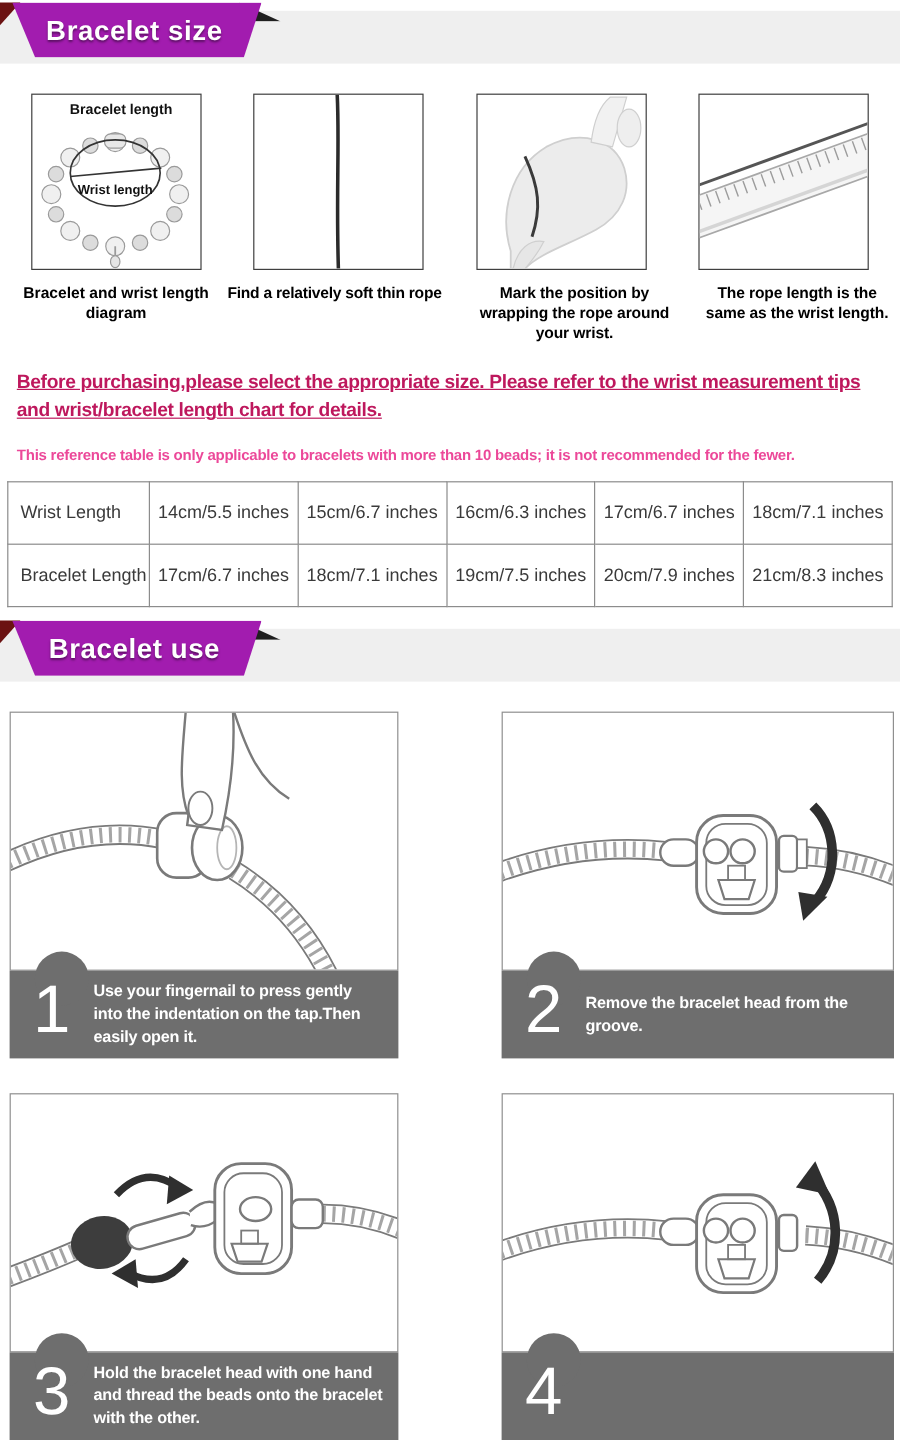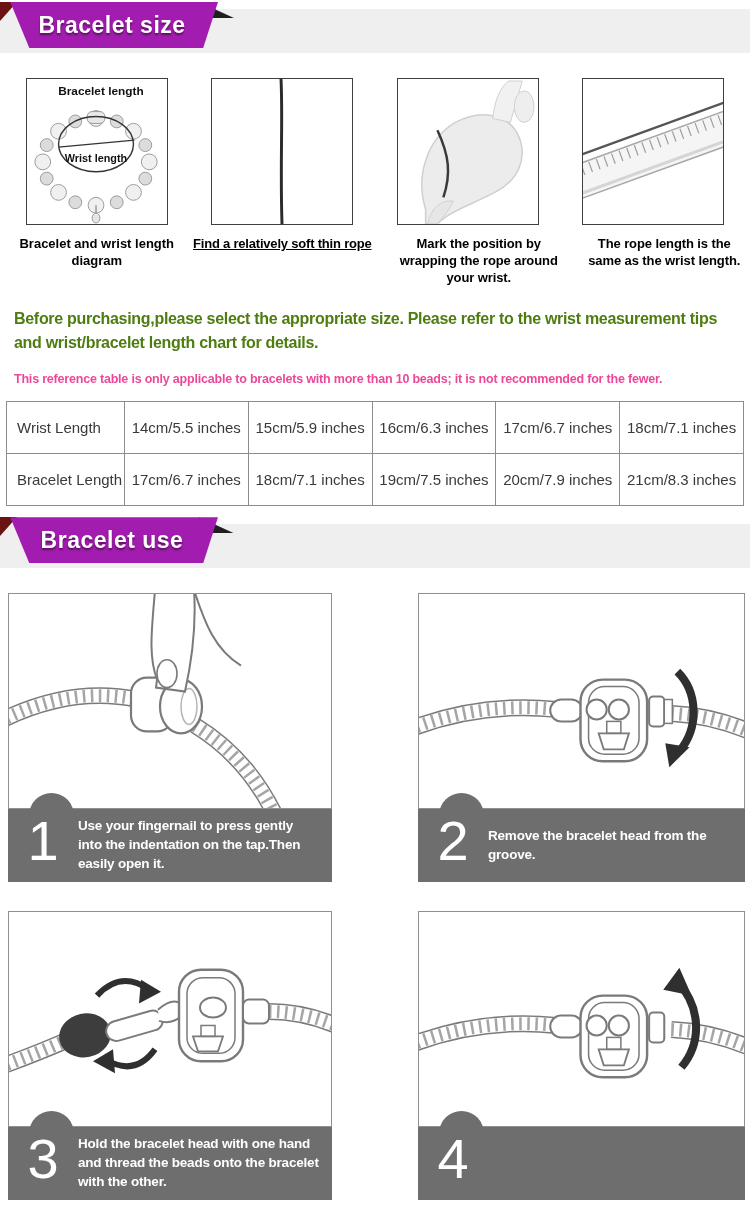--- a/index.html
+++ b/index.html
@@ -20,26 +20,26 @@
   .ribbon-body span { color:#fff; font-size:23px; font-weight:bold; letter-spacing:.5px;
                       text-shadow:0 2px 2px rgba(0,0,0,.45); }
 
   
   .measure-row { display:flex; padding:22px 4px 0 4px; }
   .measure-col { width:186px; }
   .m-box { width:142px; height:147px; margin:0 auto; border:1.5px solid #3f3f3f; background:#fff; overflow:hidden; }
   .m-box svg { display:block; }
   .m-cap { margin-top:11px; font-size:13px; font-weight:bold; color:#000000; line-height:1.3; }
   .cap-center { text-align:center; }
-  .cap-nowrap { text-align:center; white-space:nowrap; letter-spacing:-.2px;text-decoration:underline; }
+  .cap-nowrap { text-align:left; white-space:nowrap; letter-spacing:-.2px; }
   .cap-left { text-align:center; padding-left:22px; letter-spacing:-.1px; }
 
   
-  .intro { margin:20px 14px 0 14px; font-size:16px; font-weight:bold; color:#4d7c0f;
-           line-height:1.55; letter-spacing:-.3px; }
+  .intro { margin:20px 14px 0 14px; font-size:16px; font-weight:bold; color:#be185d;
+           line-height:1.55; letter-spacing:-.3px;text-decoration:underline; }
   .note-red { margin:16px 0 0 14px; font-size:12.5px; font-weight:bold; color:#ec4899;
               letter-spacing:-.2px; white-space:nowrap; }
 
   
   .size-table { margin:15px 6px 0 6px; border-collapse:collapse; width:738px; }
   .size-table td { border:1px solid #8c8c8c; height:52px; font-size:15px; color:#3a3a3a; }
   .size-table td.lbl { width:118px; padding-left:10px; text-align:left; }
   .size-table td.val { width:124px; text-align:center; }
 
   
@@ -147,21 +147,21 @@
   </div>
 
   <p class="intro">Before purchasing,please select the appropriate size. Please refer to the wrist measurement tips and wrist/bracelet length chart for details.</p>
   <p class="note-red">This reference table is only applicable to bracelets with more than 10 beads; it is not recommended for the fewer.</p>
 
   <table class="size-table">
     <tbody>
       <tr>
         <td class="lbl">Wrist Length</td>
         <td class="val">14cm/5.5 inches</td>
-        <td class="val">15cm/5.9 inches</td>
+        <td class="val">15cm/6.7 inches</td>
         <td class="val">16cm/6.3 inches</td>
         <td class="val">17cm/6.7 inches</td>
         <td class="val">18cm/7.1 inches</td>
       </tr>
       <tr>
         <td class="lbl">Bracelet Length</td>
         <td class="val">17cm/6.7 inches</td>
         <td class="val">18cm/7.1 inches</td>
         <td class="val">19cm/7.5 inches</td>
         <td class="val">20cm/7.9 inches</td>

